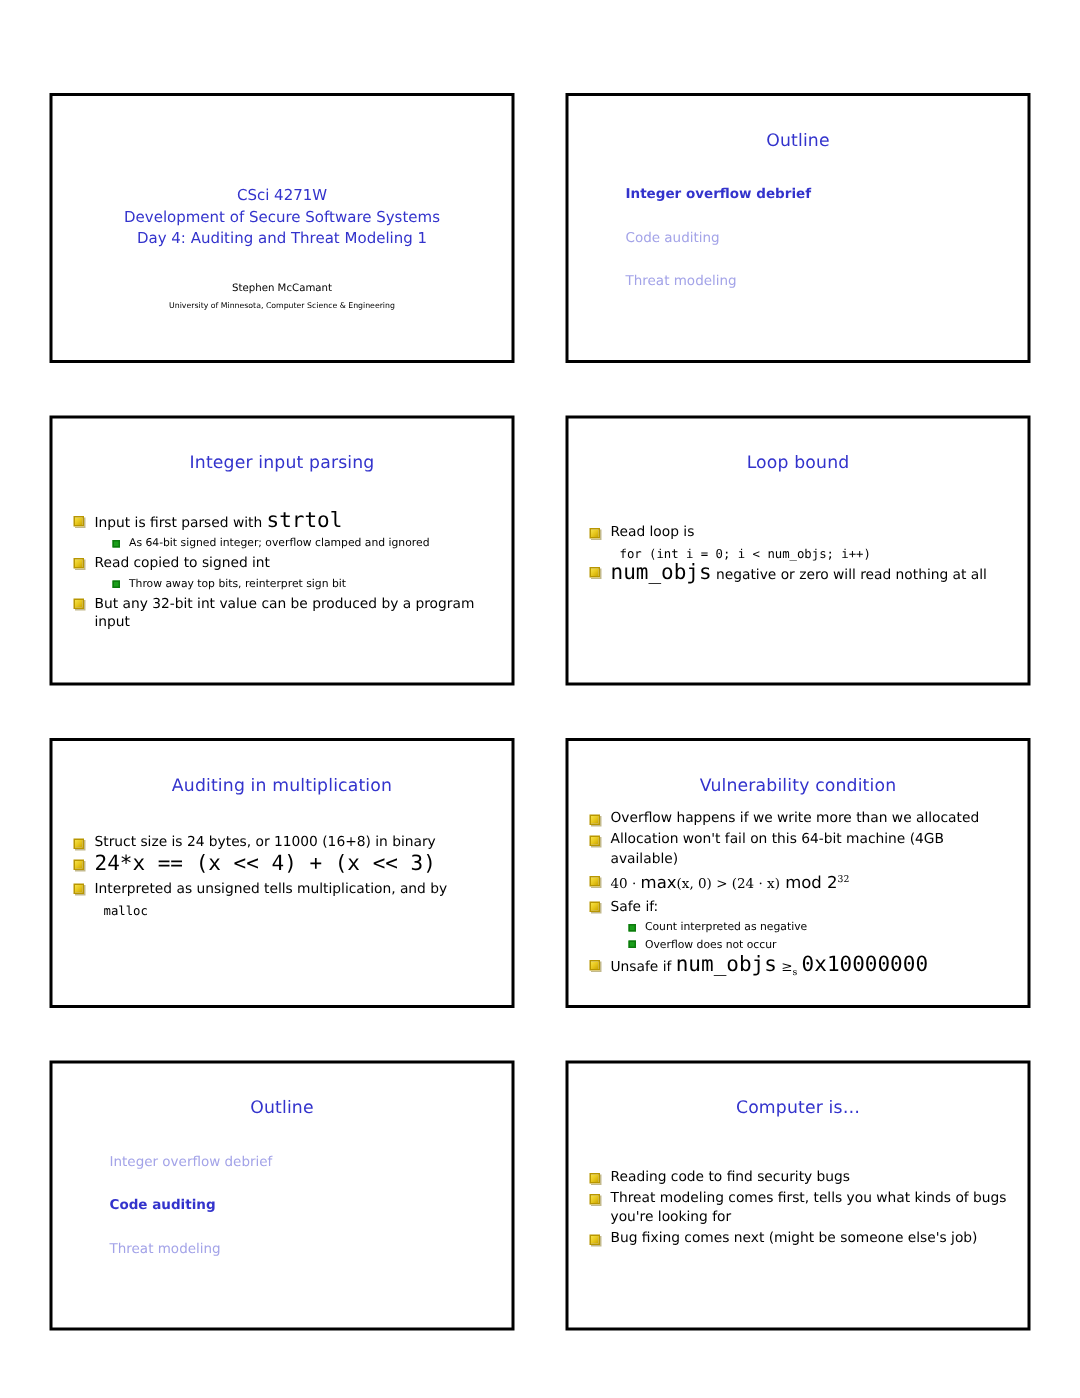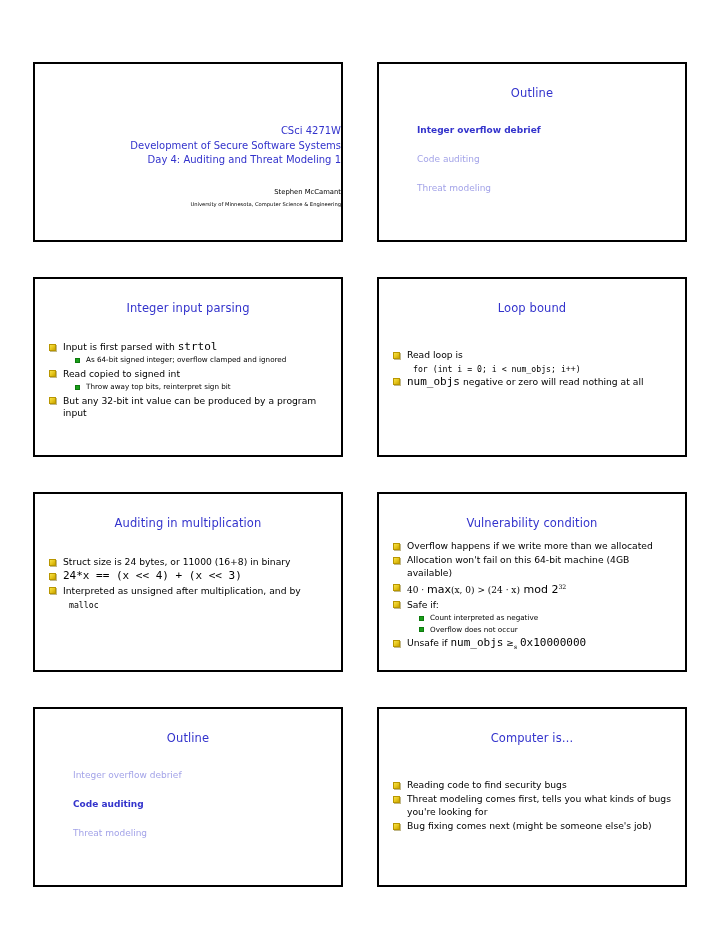--- a/index.html
+++ b/index.html
@@ -42,21 +42,21 @@
     text-align: center;
     color: #3333cc;
     font-size: 11.5px;
     font-weight: normal;
     margin: 0;
     padding-top: 22px;
     letter-spacing: 0.1px;
   }
   
   .titleslide-body {
-    text-align: right;
+    text-align: center;
     padding-top: 60px;
   }
   .titleslide-line {
     color: #3333cc;
     font-size: 10px;
     line-height: 14.5px;
     display: block;
   }
   .titleslide-author {
     color: #000000;
@@ -141,21 +141,21 @@
     left: 0;
     top: 2.5px;
     width: 5px;
     height: 5px;
     background: #1a9e1a;
     border: 1px solid #0d7a0d;
     box-sizing: border-box;
   }
   .code {
     font-family: "DejaVu Sans Mono", monospace;
-    font-size: 11px;
+    font-size: 14px;
   }
   .codeline {
     font-family: "DejaVu Sans Mono", monospace;
     font-size: 8.2px;
     line-height: 12.4px;
     padding-left: 20px;
     color: #000000;
   }
   .math {
     font-family: "DejaVu Serif", serif;
@@ -253,21 +253,21 @@
           <li class="bullet">
             <span class="bullet-icon"></span>
             <span>Struct size is 24 bytes, or 11000 (16+8) in binary</span>
           </li>
           <li class="bullet">
             <span class="bullet-icon"></span>
             <span class="code">24*x == (x &lt;&lt; 4) + (x &lt;&lt; 3)</span>
           </li>
           <li class="bullet">
             <span class="bullet-icon"></span>
-            <span>Interpreted as unsigned after multiplication, and by</span>
+            <span>Interpreted as unsigned tells multiplication, and by</span>
           </li>
           <div class="codeline">malloc</div>
         </ul>
       </div>
     </div>
 
     <div class="slide">
       <h2 class="slide-title">Vulnerability condition</h2>
       <div class="content tight">
         <ul class="blist">

